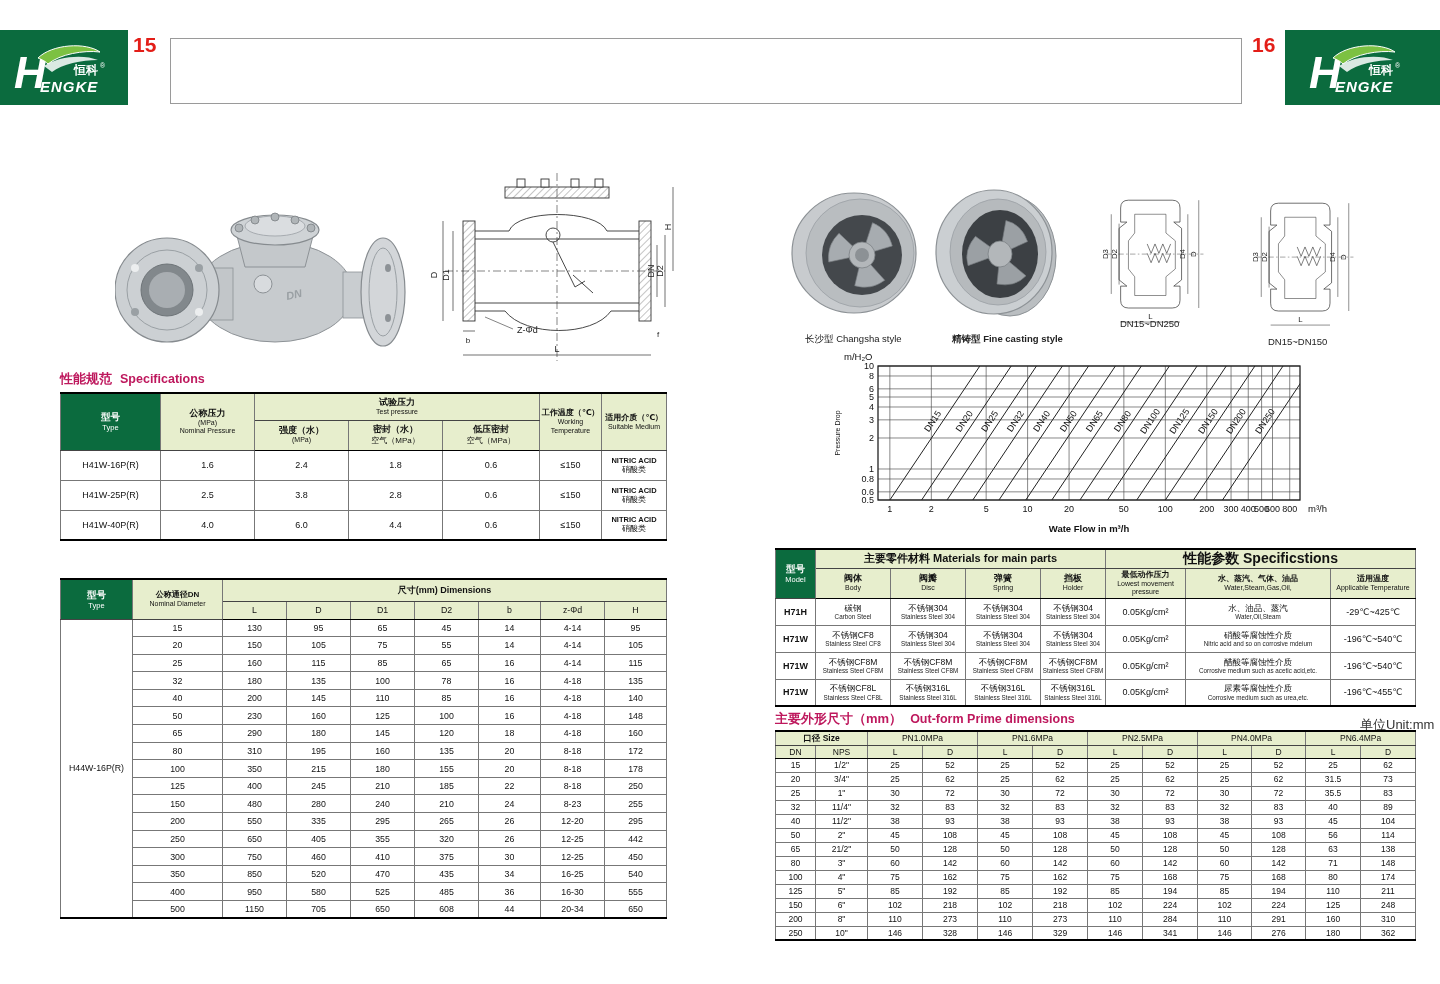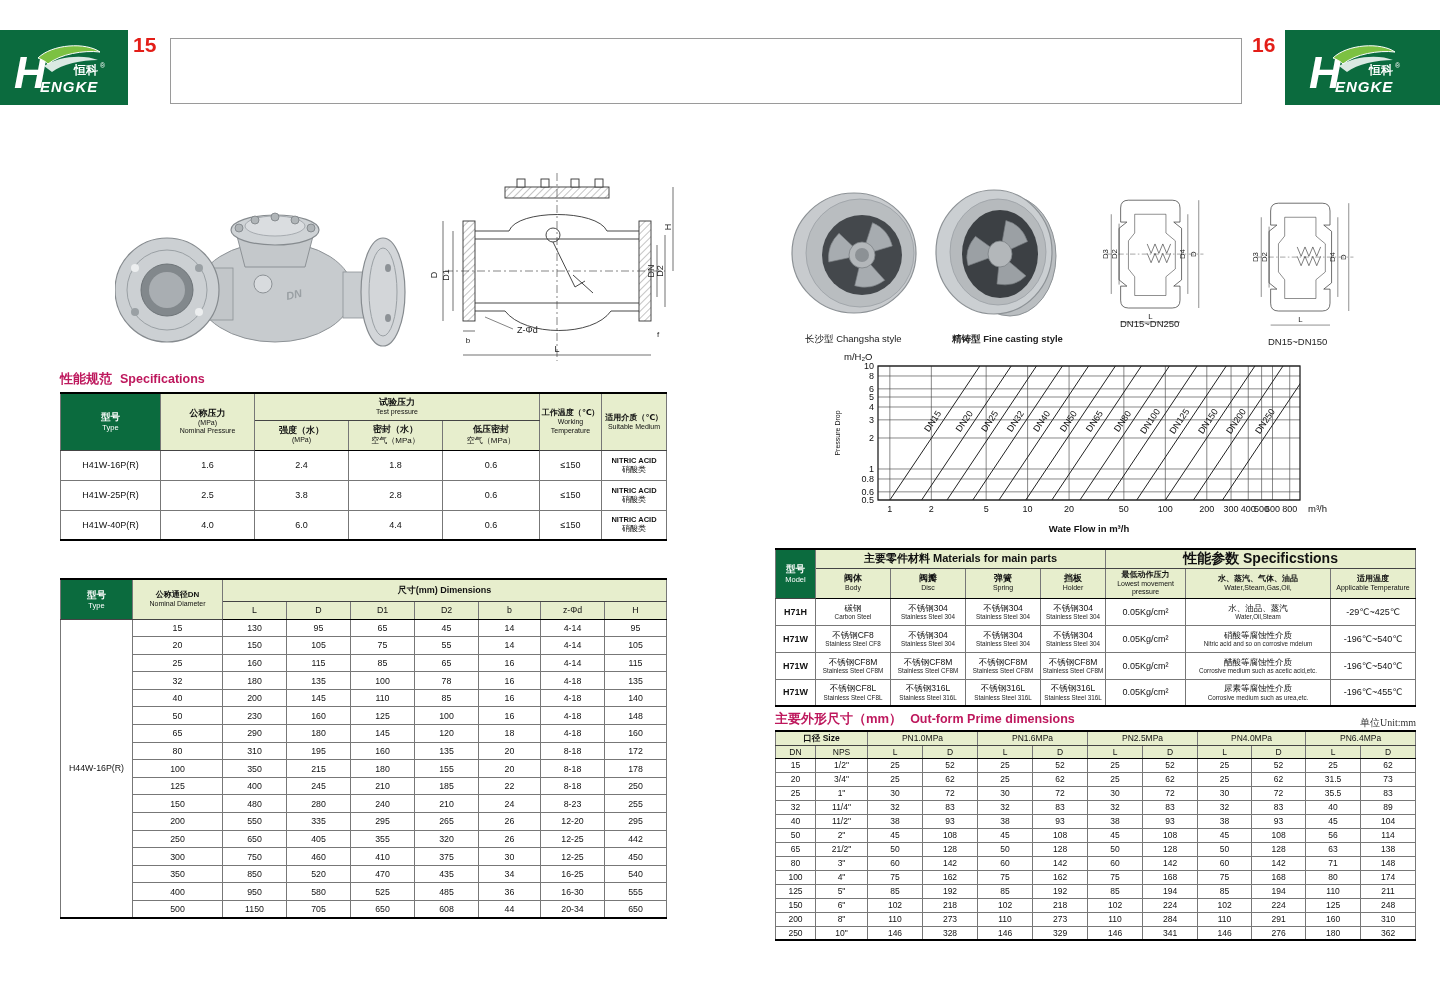--- a/index.html
+++ b/index.html
@@ -7,21 +7,21 @@
   .abs{position:absolute;}
   
   .logo-box{background:#0b6b3e;}
   .titleband{border:1px solid #9a9a9a;border-left:1px solid #9a9a9a;}
   .pageno{color:#e31e18;font-weight:bold;font-size:21px;}
   .ttl-en{color:#147a4b;font-weight:bold;font-size:27px;letter-spacing:0px;line-height:1.05;}
   .ttl-zh{color:#4d4d4d;font-weight:bold;font-size:15px;margin-top:2px;}
   
   .sechead{font-weight:bold;font-size:13px;color:#be185d;}
   .sechead .en{font-size:12.5px;margin-left:8px;}
-  .unit-note{font-size:10px;color:#333;font-family:Liberation Serif, serif;}
+  .unit-note{font-size:13px;color:#333;}
   
   .tbl{border-collapse:collapse;table-layout:fixed;font-size:9px;color:#111;border-top:2px solid #000;border-bottom:2px solid #000;}
   .tbl td,.tbl th{border:1px solid #777;padding:0;text-align:center;vertical-align:middle;font-weight:normal;overflow:hidden;}
   .tbl thead th{border-bottom:1px solid #444;}
   .tbl thead tr:last-child th{border-bottom:1.6px solid #000;}
   .dk{background:#0b6b3e;color:#fff;}
   .lt{background:#e7eecd;}
   .hz{font-size:9px;font-weight:bold;line-height:1.25;}
   .he{font-size:7px;line-height:1.2;}
   .dk .hz{font-size:9.5px;}

